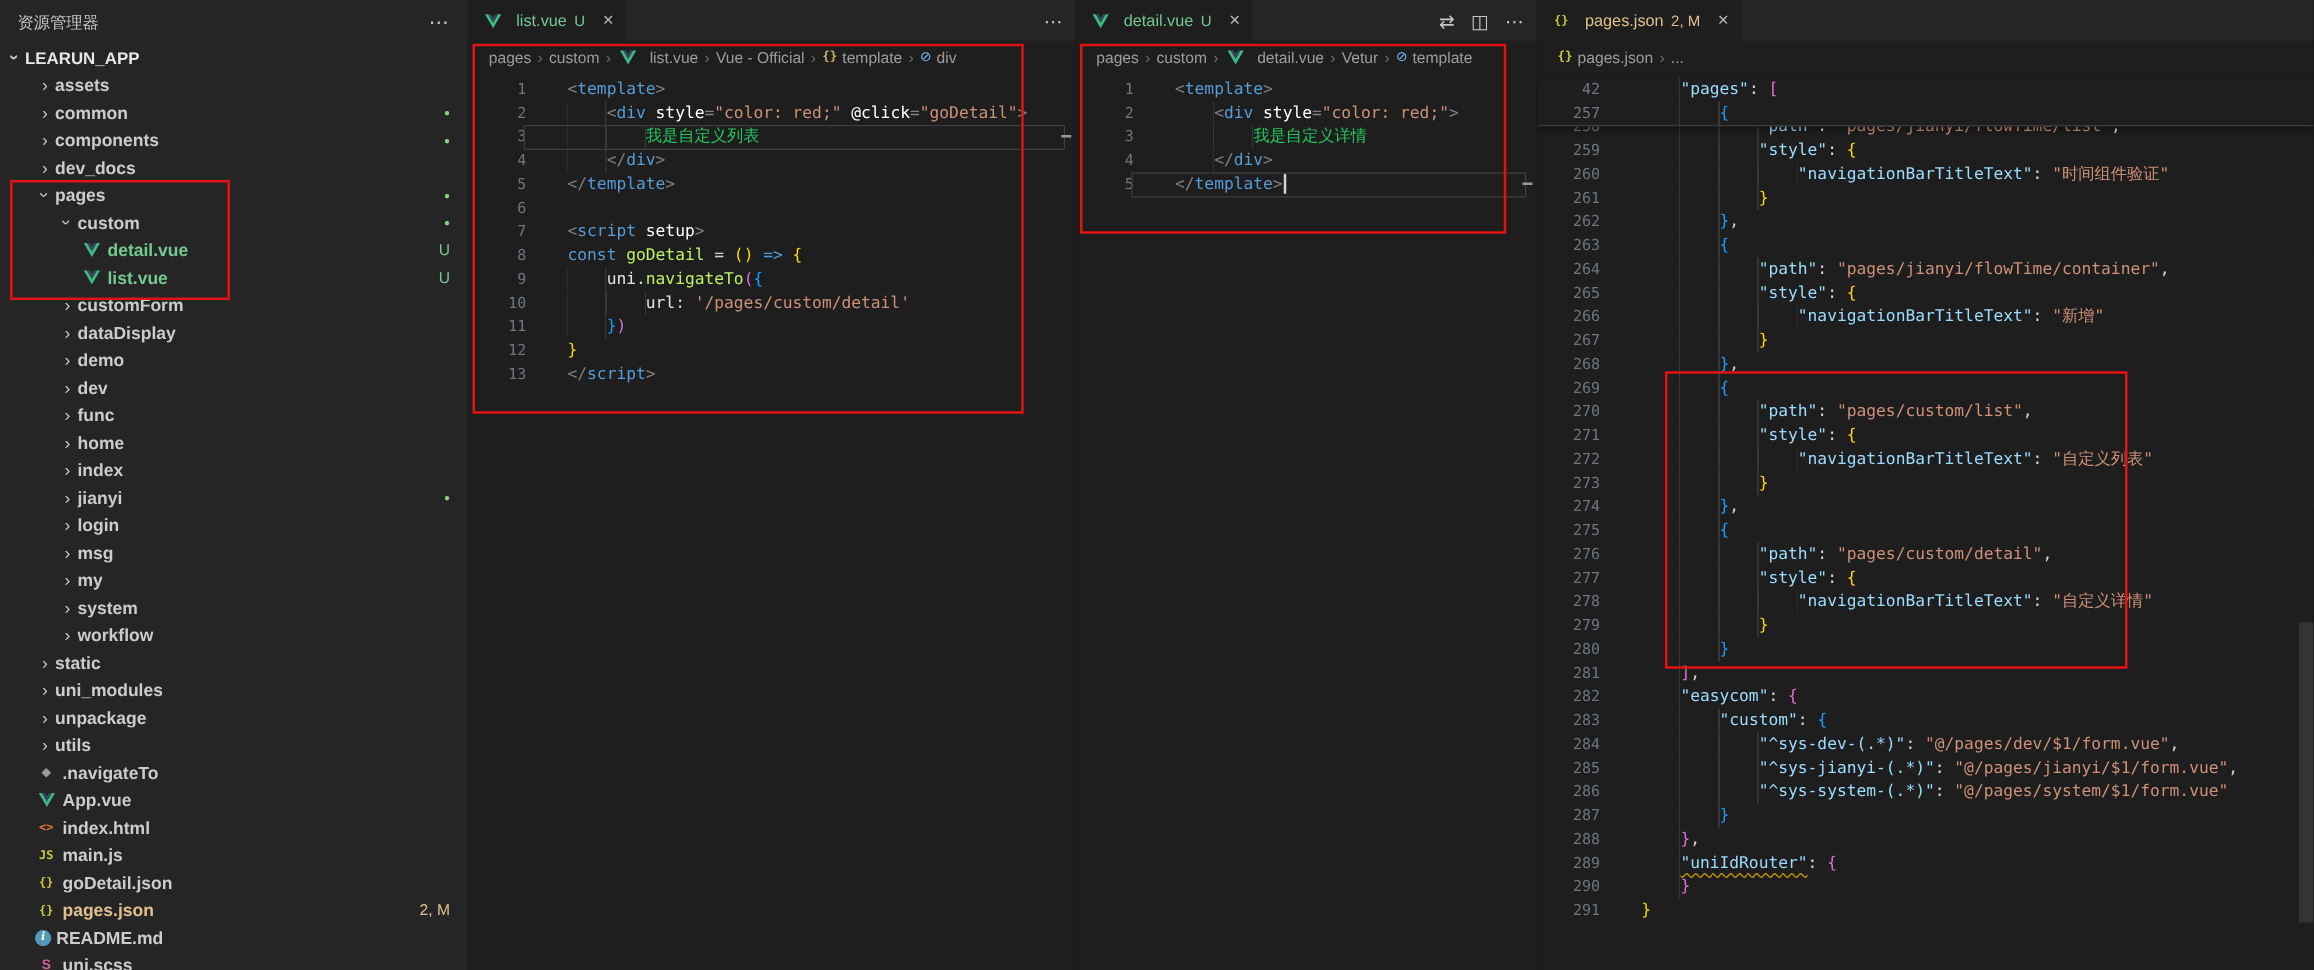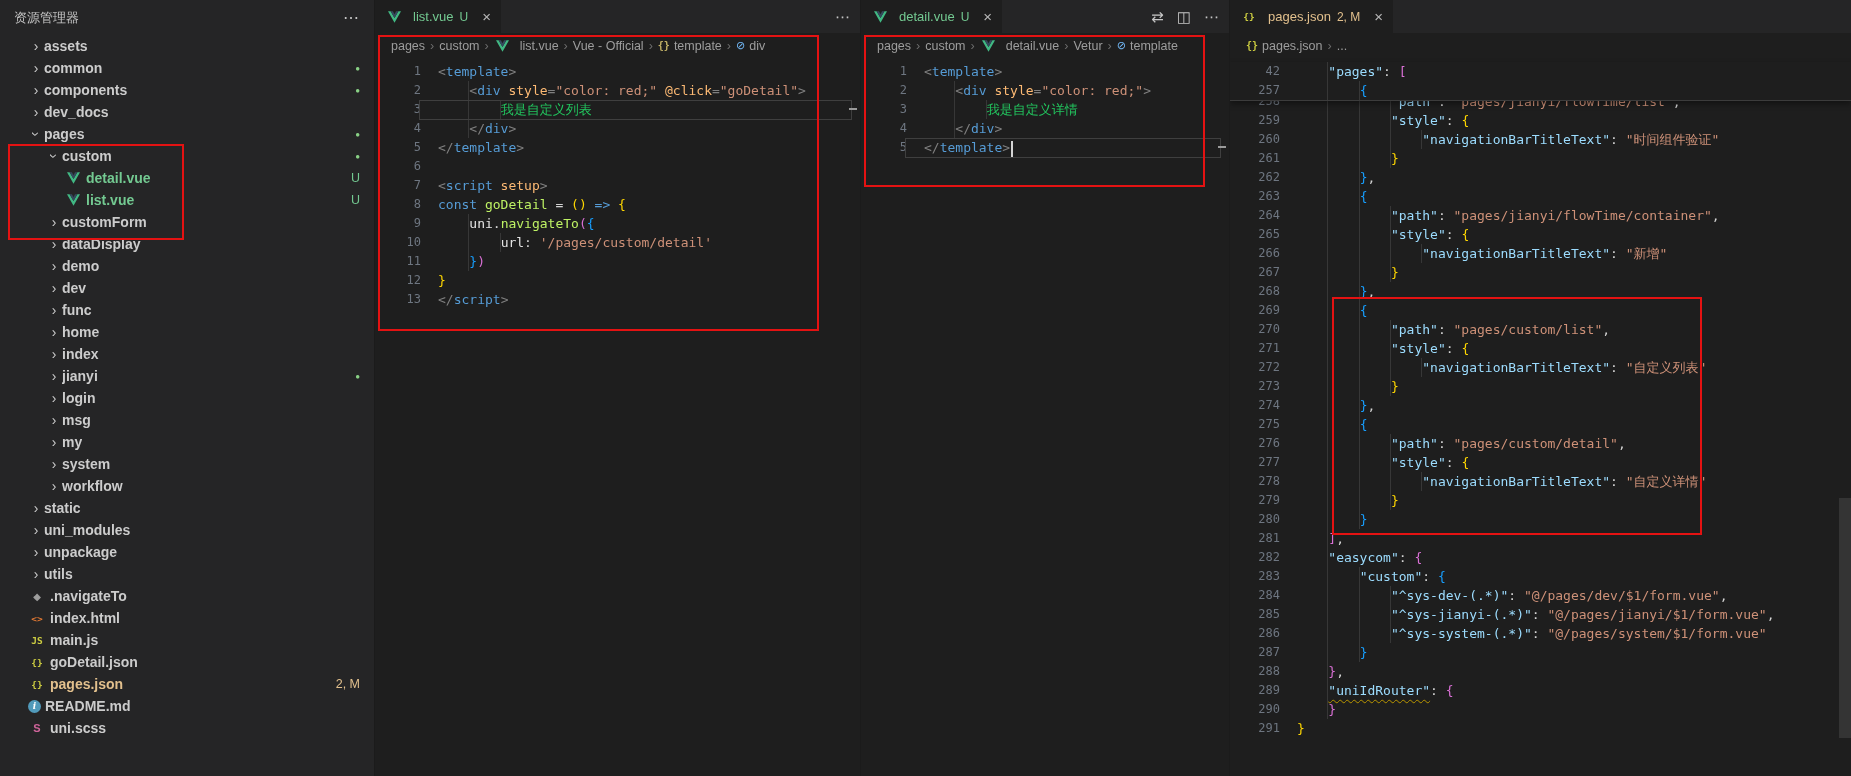--- a/index.html
+++ b/index.html
@@ -42,24 +42,24 @@
   .bc-sep{margin:0 5px;color:#6e6e6e;}
   .bi-braces{color:#c5b468;font-size:10px;font-weight:bold;font-family:"DejaVu Sans Mono",monospace;}
   .bi-json{color:#cbcb41;font-size:10px;font-weight:bold;font-family:"DejaVu Sans Mono",monospace;}
   .bi-sym{color:#75beff;font-size:11px;}
   
   .code-area{flex:1;position:relative;overflow:hidden;padding-top:4px;background:#1e1e1e;
              font-family:"DejaVu Sans Mono",monospace;font-size:13px;line-height:19px;}
   .cl{display:flex;height:19px;white-space:pre;}
   .ln{flex:none;width:46px;text-align:right;padding-right:17px;color:#6e7681;font-size:12px;}
   .eg3 .ln{width:50px;}
-  .lc{white-space:pre;}
+  .lc{white-space:pre;margin-left:16px;}
   .t-ws{display:inline-block;white-space:pre;
         background-image:repeating-linear-gradient(to right,transparent 0,transparent calc(4ch - 1px),#373737 calc(4ch - 1px),#373737 4ch);}
-  .t-p{color:#808080}.t-tag{color:#569cd6}.t-at{color:#fdba74}.t-str{color:#ce9178}
+  .t-p{color:#808080}.t-tag{color:#569cd6}.t-at{color:#ffffff}.t-str{color:#ce9178}
   .t-kw{color:#569cd6}.t-fn{color:#bef264}.t-vr{color:#e5e5e5}.t-op{color:#d4d4d4}
   .t-tx{color:#22c55e}.t-key{color:#9cdcfe}
   .t-keyw{color:#9cdcfe;text-decoration:underline wavy #b89500;text-decoration-thickness:1px;text-underline-offset:4px;}
   .t-b1{color:#ffd700}.t-b2{color:#da70d6}.t-b3{color:#179fff}
   .sticky{position:relative;z-index:3;background:#1e1e1e;border-bottom:1px solid #3c3c3c;box-shadow:0 3px 6px rgba(0,0,0,.4);}
   .partial{height:10px;overflow:hidden;}
   .partial .cl{margin-top:-9px;}
   .cur-line{position:absolute;left:44px;right:8px;height:18px;border:1px solid #3f3f3f;pointer-events:none;z-index:1;}
   .ruler-dash{position:absolute;right:3px;width:8px;height:2px;background:#9a9a9a;z-index:2;}
   .cursor{display:inline-block;width:2px;height:16px;background:#d4d4d4;margin-left:1px;vertical-align:middle;}
@@ -74,20 +74,24 @@
 </head>
 <body>
 
 <div class="app">
 
   <aside class="sidebar">
     <div class="sidebar-header">
       <span>资源管理器</span>
       <span class="header-more">⋯</span>
     </div>
+    <div class="tree-root">
+      <span class="chev expanded">›</span>
+      <span>LEARUN_APP</span>
+    </div>
     <div id="file-tree">
         <div class="trow">
           <span class="ind" style="width: 28px;"></span>
           <span class="chev">›</span>
           <span class="tlabel">assets</span>
         </div>
         <div class="trow">
           <span class="ind" style="width: 28px;"></span>
           <span class="chev">›</span>
           <span class="tlabel">common</span>
@@ -221,20 +225,30 @@
         </div>
         <div class="trow">
           <span class="ind" style="width: 28px;"></span>
           <span class="chev">›</span>
           <span class="tlabel">utils</span>
         </div>
         <div class="trow">
           <span class="ind" style="width: 28px;"></span>
           <span class="fi fi-git">◆</span>
           <span class="tlabel">.navigateTo</span>
+        </div>
+        <div class="trow">
+          <span class="ind" style="width: 28px;"></span>
+          <span class="fi fi-vue">
+            <svg width="13" height="12" viewBox="0 0 24 21">
+              <path fill="#41b883" d="M0 0h4.8L12 12.4 19.2 0H24L12 21 0 0z"></path>
+              <path fill="#35495e" d="M4.8 0h4.3L12 5.2 14.9 0h4.3L12 12.4 4.8 0z"></path>
+            </svg>
+          </span>
+          <span class="tlabel">App.vue</span>
         </div>
         <div class="trow">
           <span class="ind" style="width: 28px;"></span>
           <span class="fi fi-html">&lt;&gt;</span>
           <span class="tlabel">index.html</span>
         </div>
         <div class="trow">
           <span class="ind" style="width: 28px;"></span>
           <span class="fi fi-js">JS</span>
           <span class="tlabel">main.js</span>

